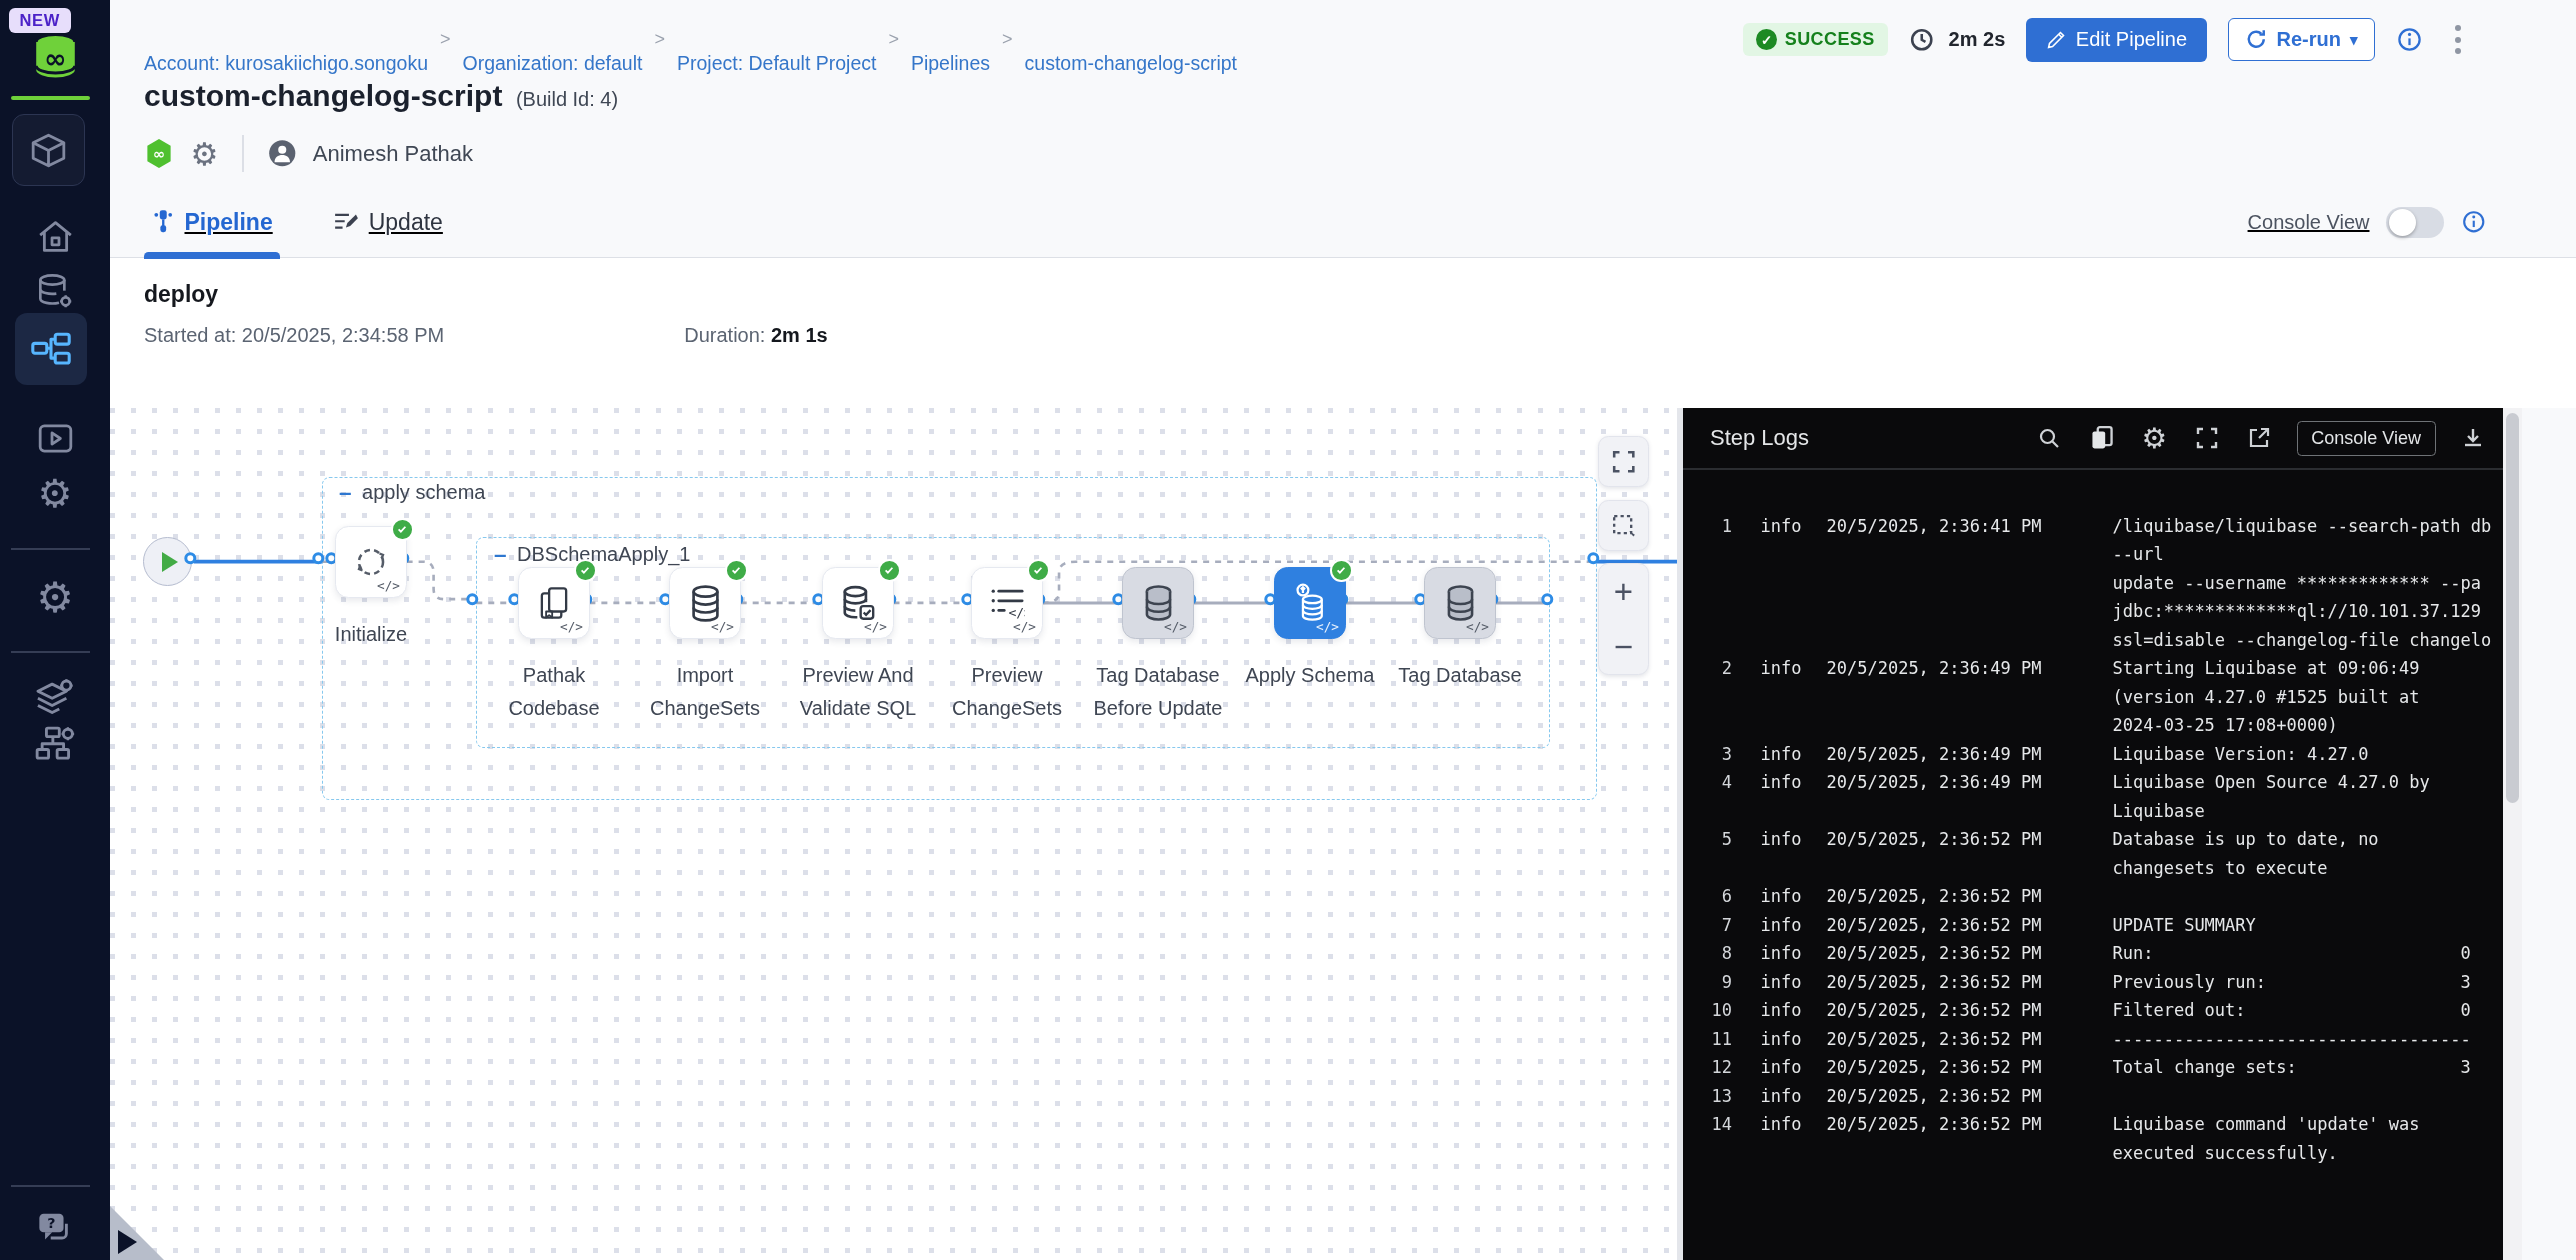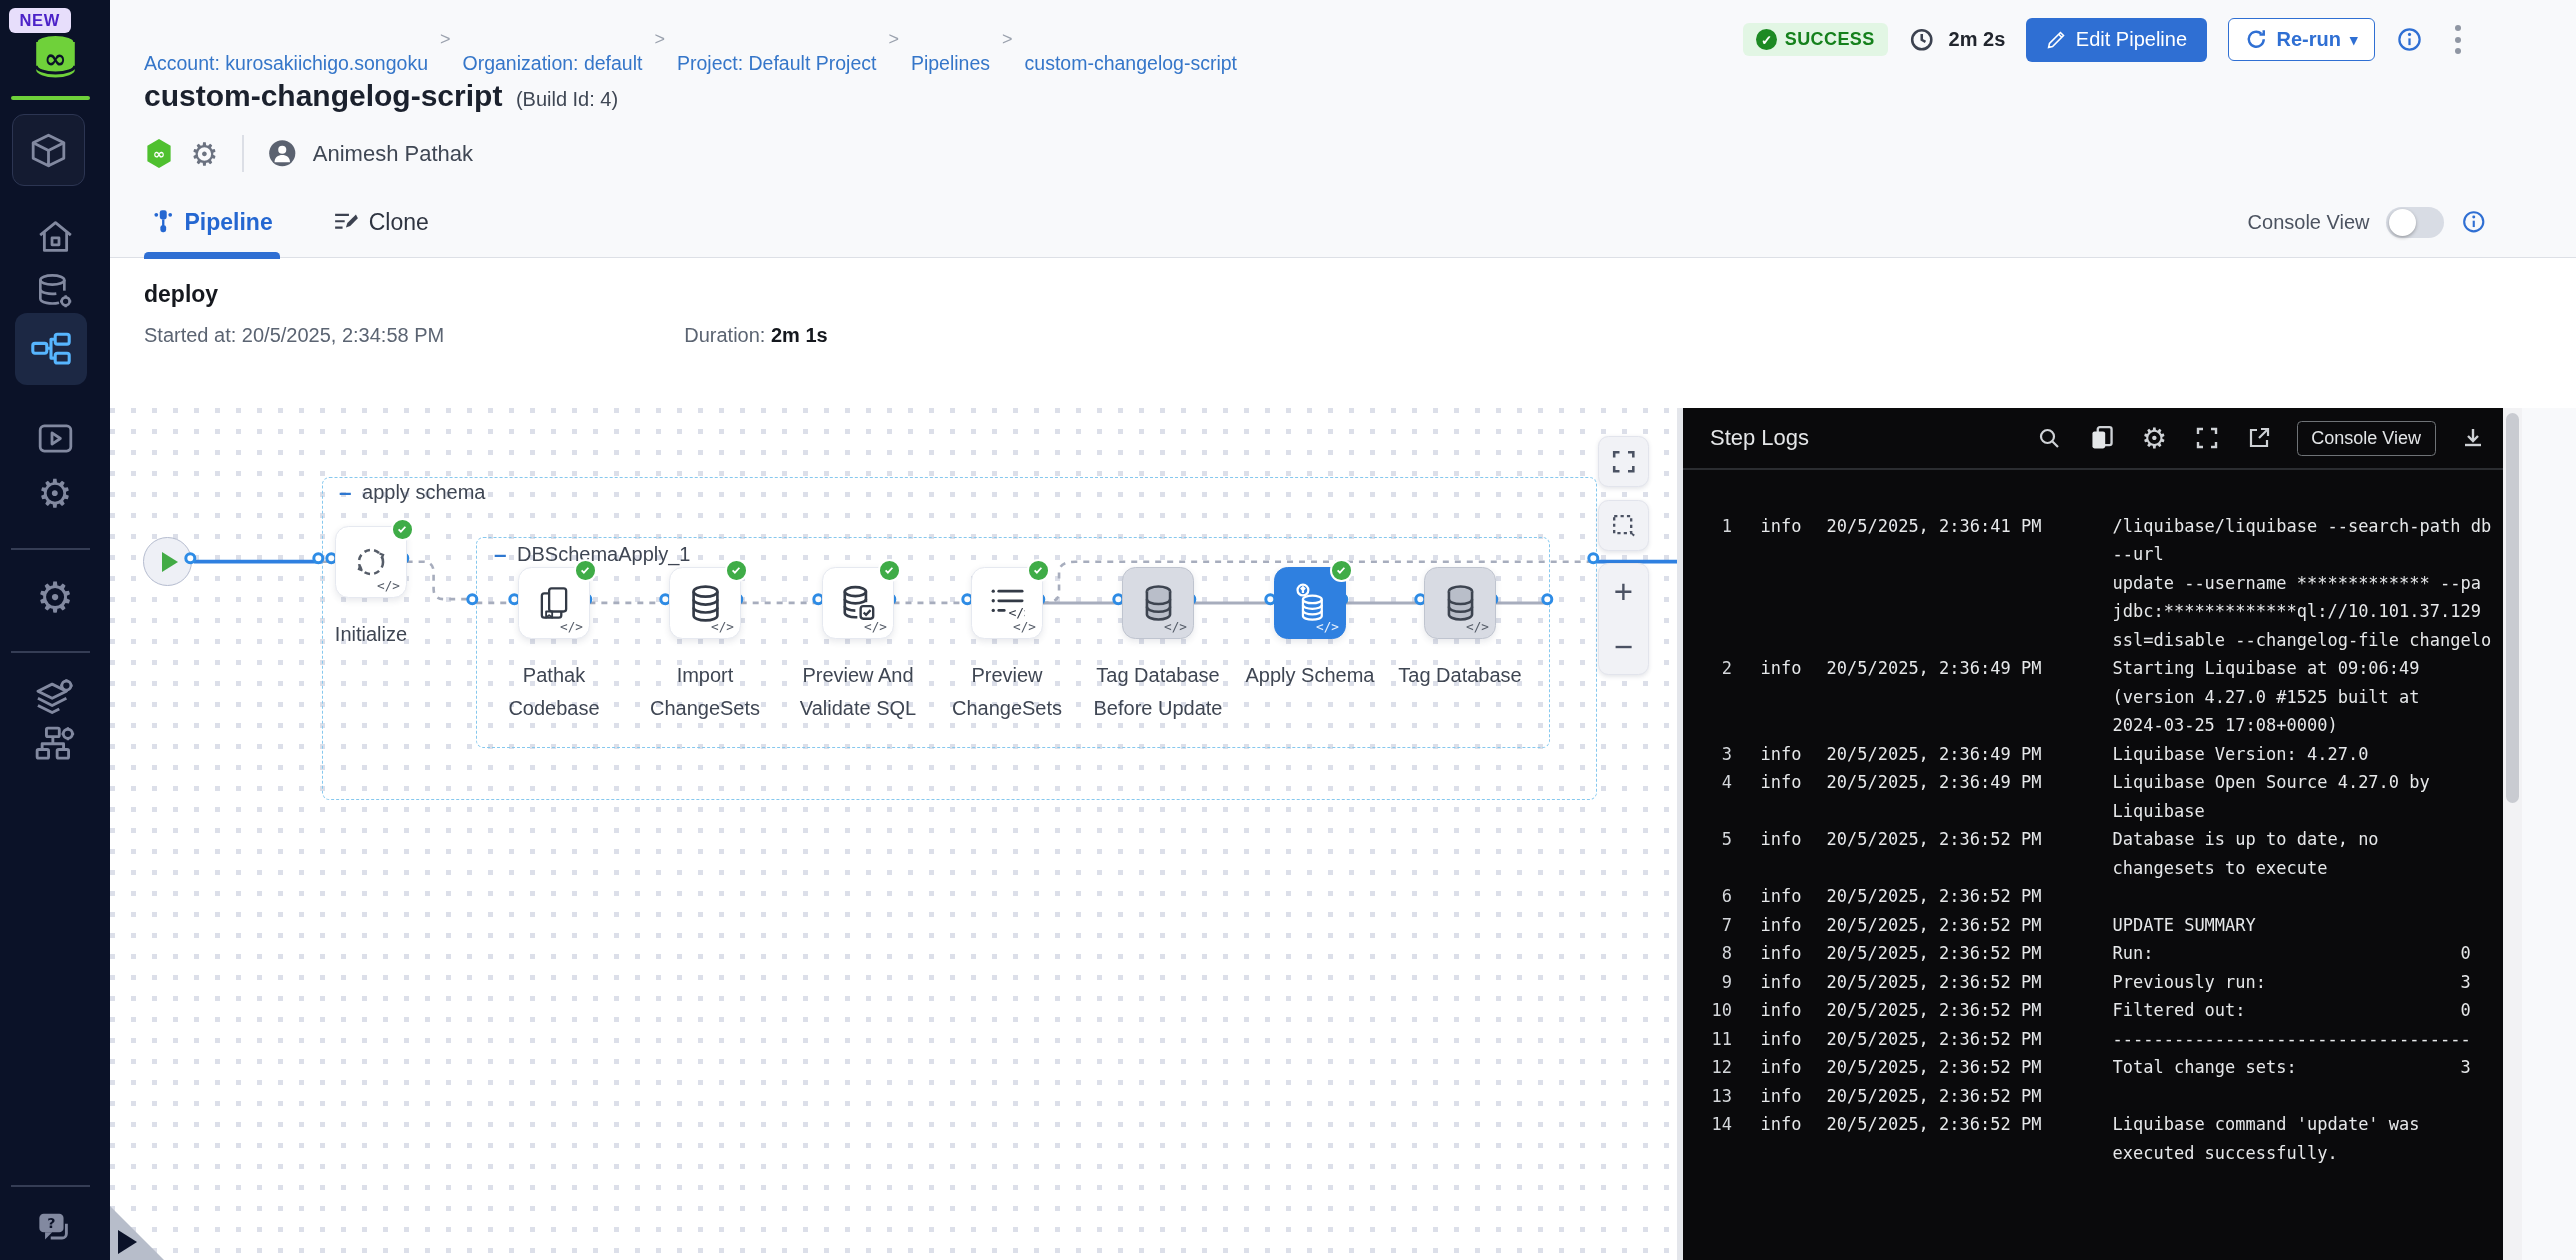--- a/index.html
+++ b/index.html
@@ -34,21 +34,21 @@
   .kebab { display:flex; flex-direction:column; gap:5.2px; padding:4.5px 10.5px; cursor:pointer; }
   .kebab i { width:6px; height:6px; border-radius:50%; background:#8f96a3; }
 
   .title-row { height:41px; padding:0 34px; display:flex; align-items:baseline; gap:13.5px; }
   .page-title { font-size:30px; font-weight:bold; color:#1b212d; }
   .build-id { font-size:20px; color:#3f4754; }
   .meta-row { height:67px; padding:0 34px; display:flex; align-items:center; gap:16.5px; }
   .meta-divider { width:1.5px; height:37px; background:#dcdfe6; margin:0 7.5px; }
   .author { font-size:22px; color:#3f4754; }
 
-  .tabbar { height:71px; border-bottom:1.5px solid #dde0e6; display:flex; align-items:center; padding:0 90px 0 34px; }
+  .tabbar { height:71px; border-bottom:1.5px solid #dde0e6; display:flex; align-items:center; padding:0 90px 0 34px;text-decoration:underline; }
   .tab { display:flex; align-items:center; gap:10.5px; font-size:23px; height:100%; padding:0 7.5px; margin-right:45px; position:relative; cursor:pointer; color:#2e3440; }
   .tab.active { color:#2467d1; font-weight:bold; }
   .tab.active::after { content:""; position:absolute; left:0; right:0; bottom:-1.5px; height:6.7px; background:#2f6fd3; border-radius:4.5px 4.5px 0 0; }
   .tab-spacer { flex:1; }
   .console-toggle-wrap { display:flex; align-items:center; gap:16.5px; }
   .console-label { font-size:20px; color:#4c5360; }
   .toggle { width:58px; height:31px; background:#d8dce4; border-radius:15.7px; position:relative; cursor:pointer; }
   .toggle .knob { position:absolute; top:2.2px; left:3px; width:27px; height:27px; background:#fff; border-radius:50%; box-shadow:0 1.5px 3.7px rgba(0,0,0,0.3); }
 
   .stage-band { height:150px; background:#fff; padding:22.5px 34px 0 34px; }
@@ -295,21 +295,21 @@
             <circle cx="3" cy="5" r="1.6"></circle>
             <circle cx="15" cy="5" r="1.6"></circle>
         </svg>
         <span>Pipeline</span>
       </div>
       <div class="tab">
         <svg class="ic" width="25.5" height="22.5" viewBox="0 0 24 20" fill="none" stroke="#3c4250" stroke-width="2">
           <path d="M2 3 h13 M2 9 h9 M2 15 h7"></path>
           <path d="M22 2 L13 11 L11.5 15.5 L16 14 L24 6 Z" fill="#3c4250" stroke="none" transform="scale(0.9) translate(2,1)"></path>
         </svg>
-        <span>Clone</span>
+        <span>Update</span>
       </div>
       <div class="tab-spacer"></div>
       <div class="console-toggle-wrap">
         <span class="console-label">Console View</span>
         <div class="toggle">
             <div class="knob"></div>
           </div>
         <svg class="ic" width="25.5" height="25.5" viewBox="0 0 24 24" fill="none" stroke="#2f6fd3" stroke-width="2">
             <circle cx="12" cy="12" r="9"></circle>
             <path d="M12 11 V17"></path>

